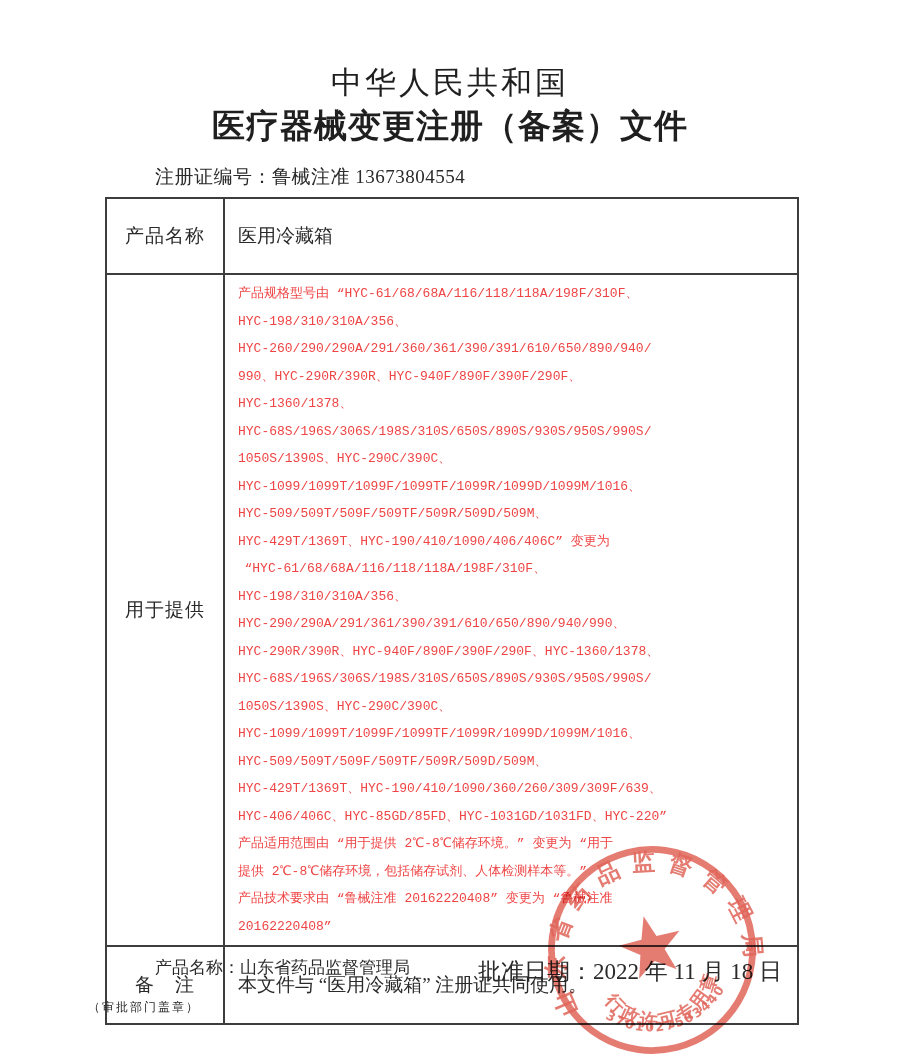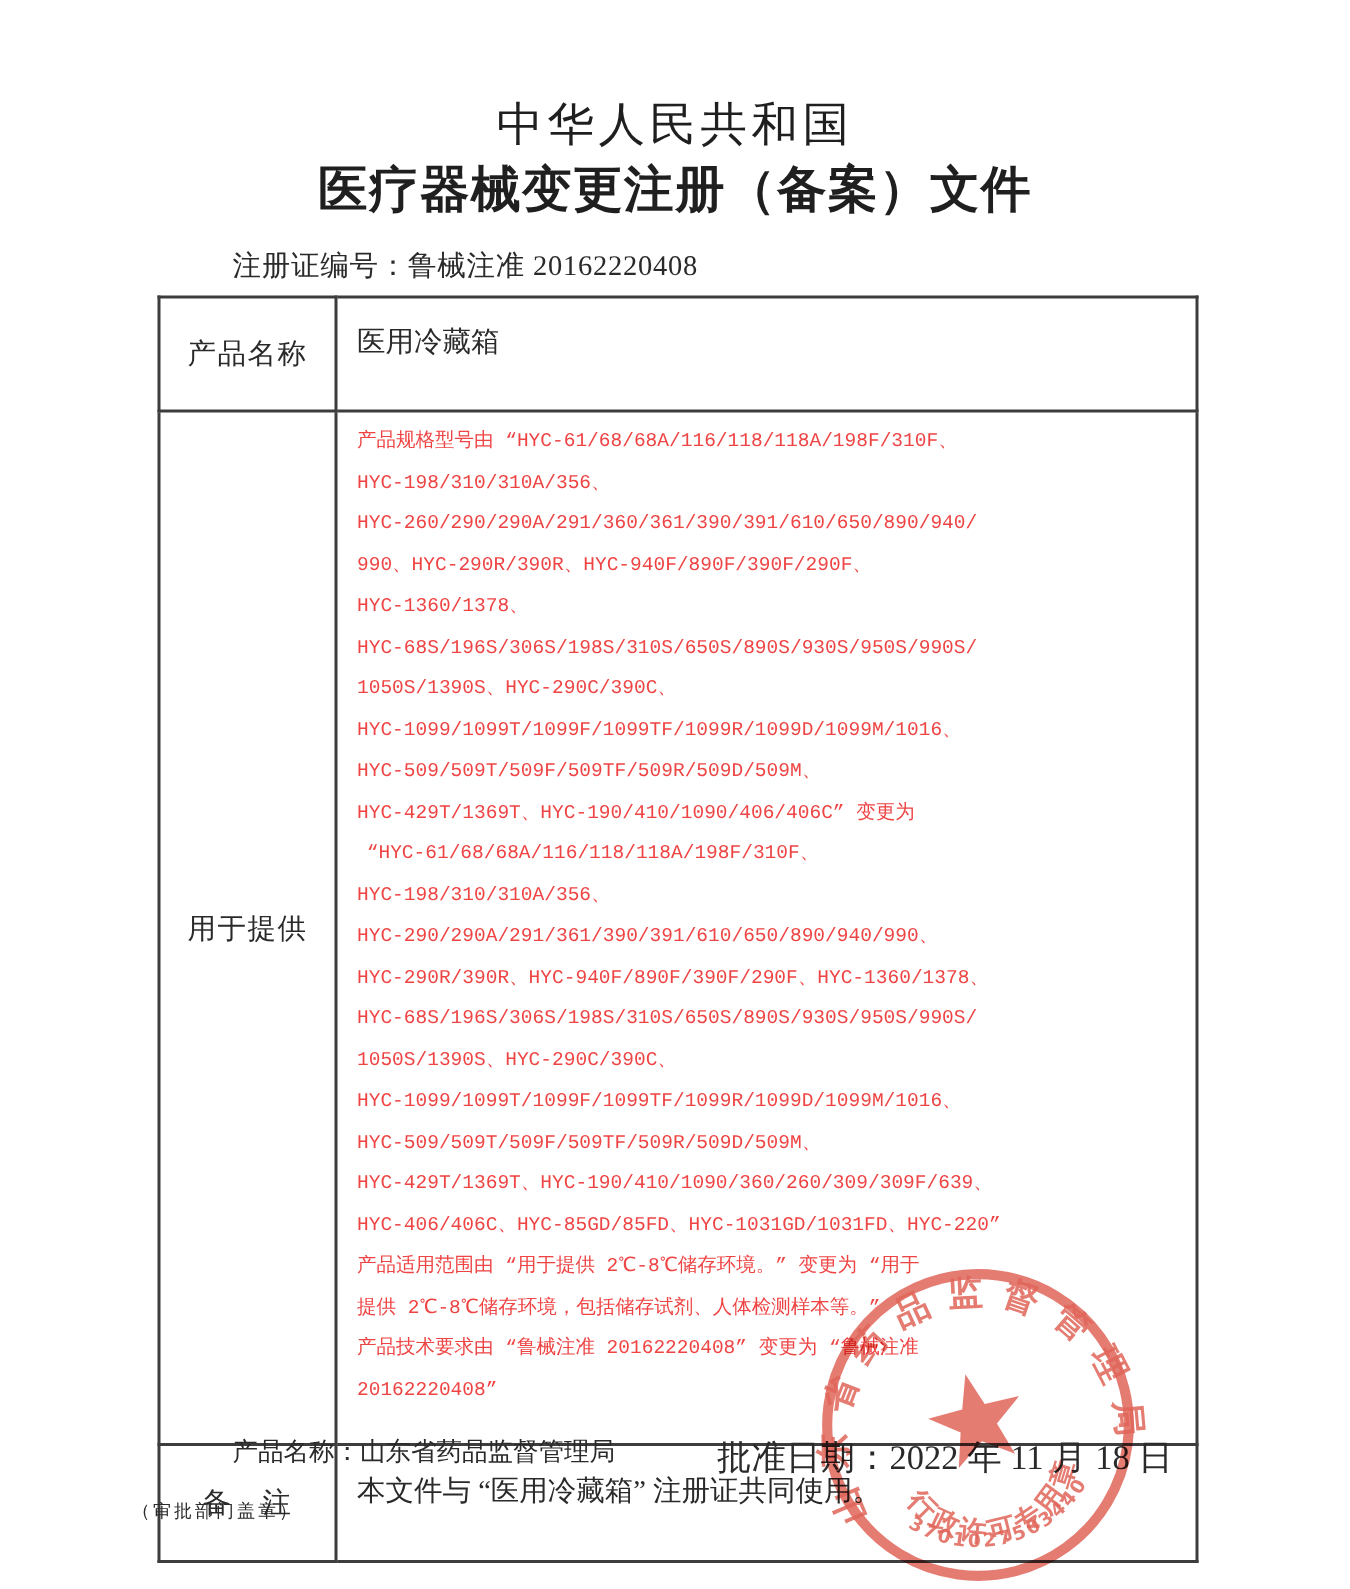--- a/index.html
+++ b/index.html
@@ -27,21 +27,21 @@
     border-collapse:collapse; table-layout:fixed;
   }
   table.doc-table td {
     border:2px solid #3d3d3d; vertical-align:middle;
   }
   td.label-cell {
     width:108px; text-align:center; font-size:19px; color:#2a2a2a;
     letter-spacing:1px; padding:16px 4px;
   }
   td.content-cell {
-    padding:5px 8px 22px 13px; font-size:19px; color:#2a2a2a;
+    padding:5px 8px 5px 13px; font-size:19px; color:#2a2a2a;
   }
   .row-name  td { height:42px; }
   .row-note  td { height:44px; }
   .change-lines {
     white-space:pre-line;
     font-family:Liberation Mono, monospace;
     font-size:13px; line-height:27.5px; color:#ef4444;
   }
   .footer-dept { position:absolute; top:956px; left:155px; font-size:17px; color:#2a2a2a; }
   .footer-date { position:absolute; top:956px; left:478px; font-size:23px; color:#2a2a2a; }
@@ -52,21 +52,21 @@
     pointer-events:none;
   }
   .stamp text { font-family:"DejaVu Sans","Liberation Sans",sans-serif; font-weight:700; }
 </style>
 </head>
 <body>
 
 <h1 class="title1">中华人民共和国</h1>
 <h1 class="title2">医疗器械变更注册（备案）文件</h1>
 
-<div class="regno">注册证编号：鲁械注准 20162220408</div>
+<div class="regno">注册证编号：鲁械注准 13673804554</div>
 
 <table class="doc-table">
   <tbody>
       <tr class="row-name">
     <td class="label-cell">产品名称</td>
     <td class="content-cell">医用冷藏箱</td>
   </tr>
   <tr class="row-change">
     <td class="label-cell">用于提供</td>
     <td class="content-cell">

